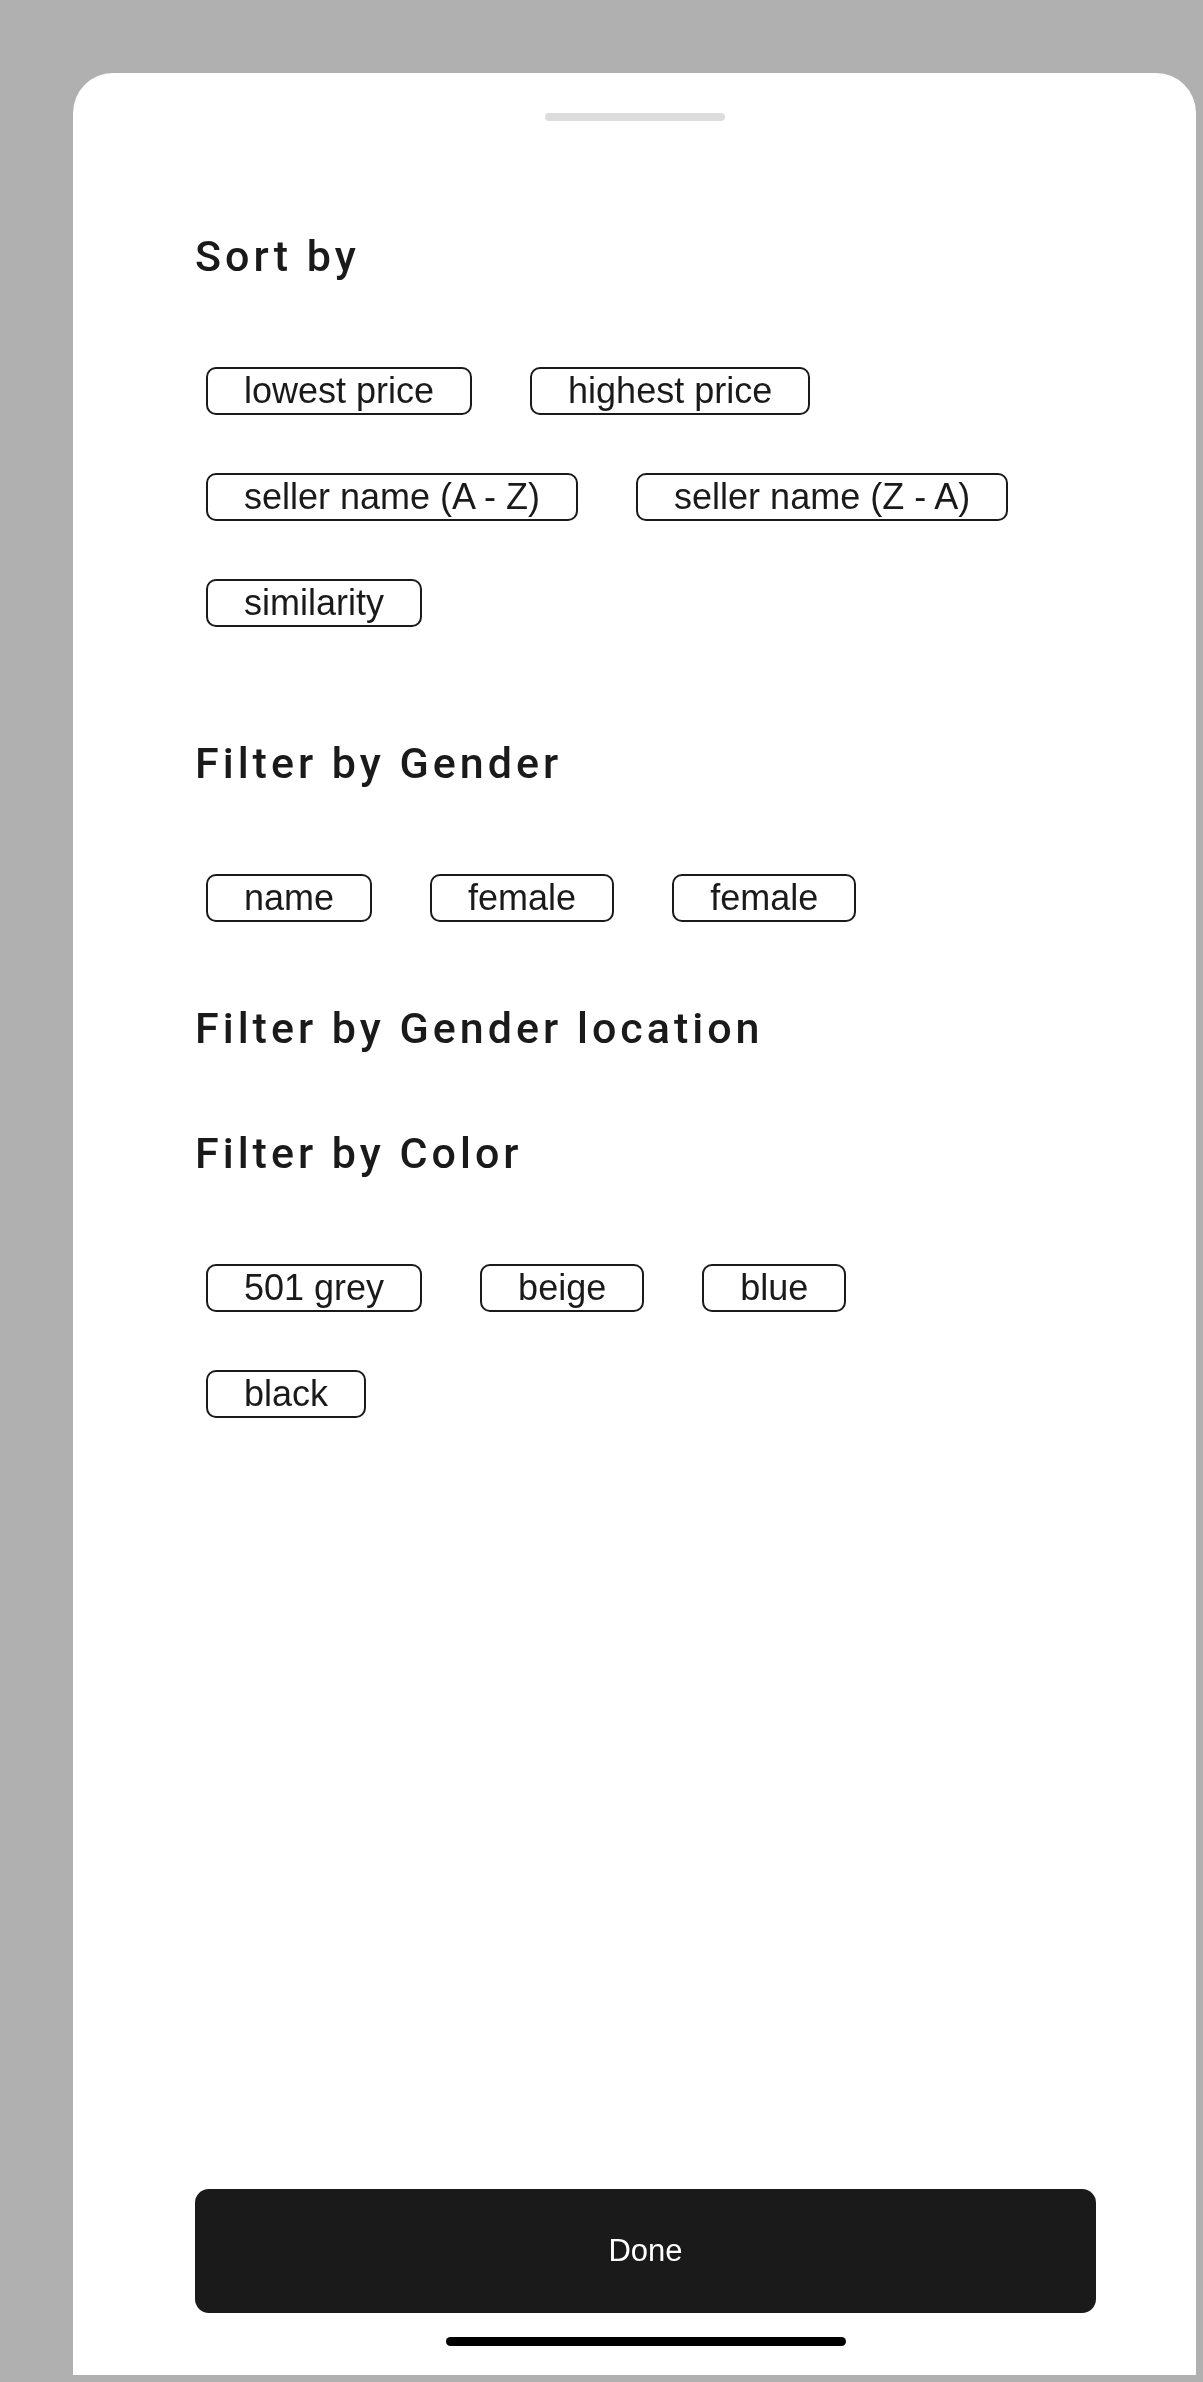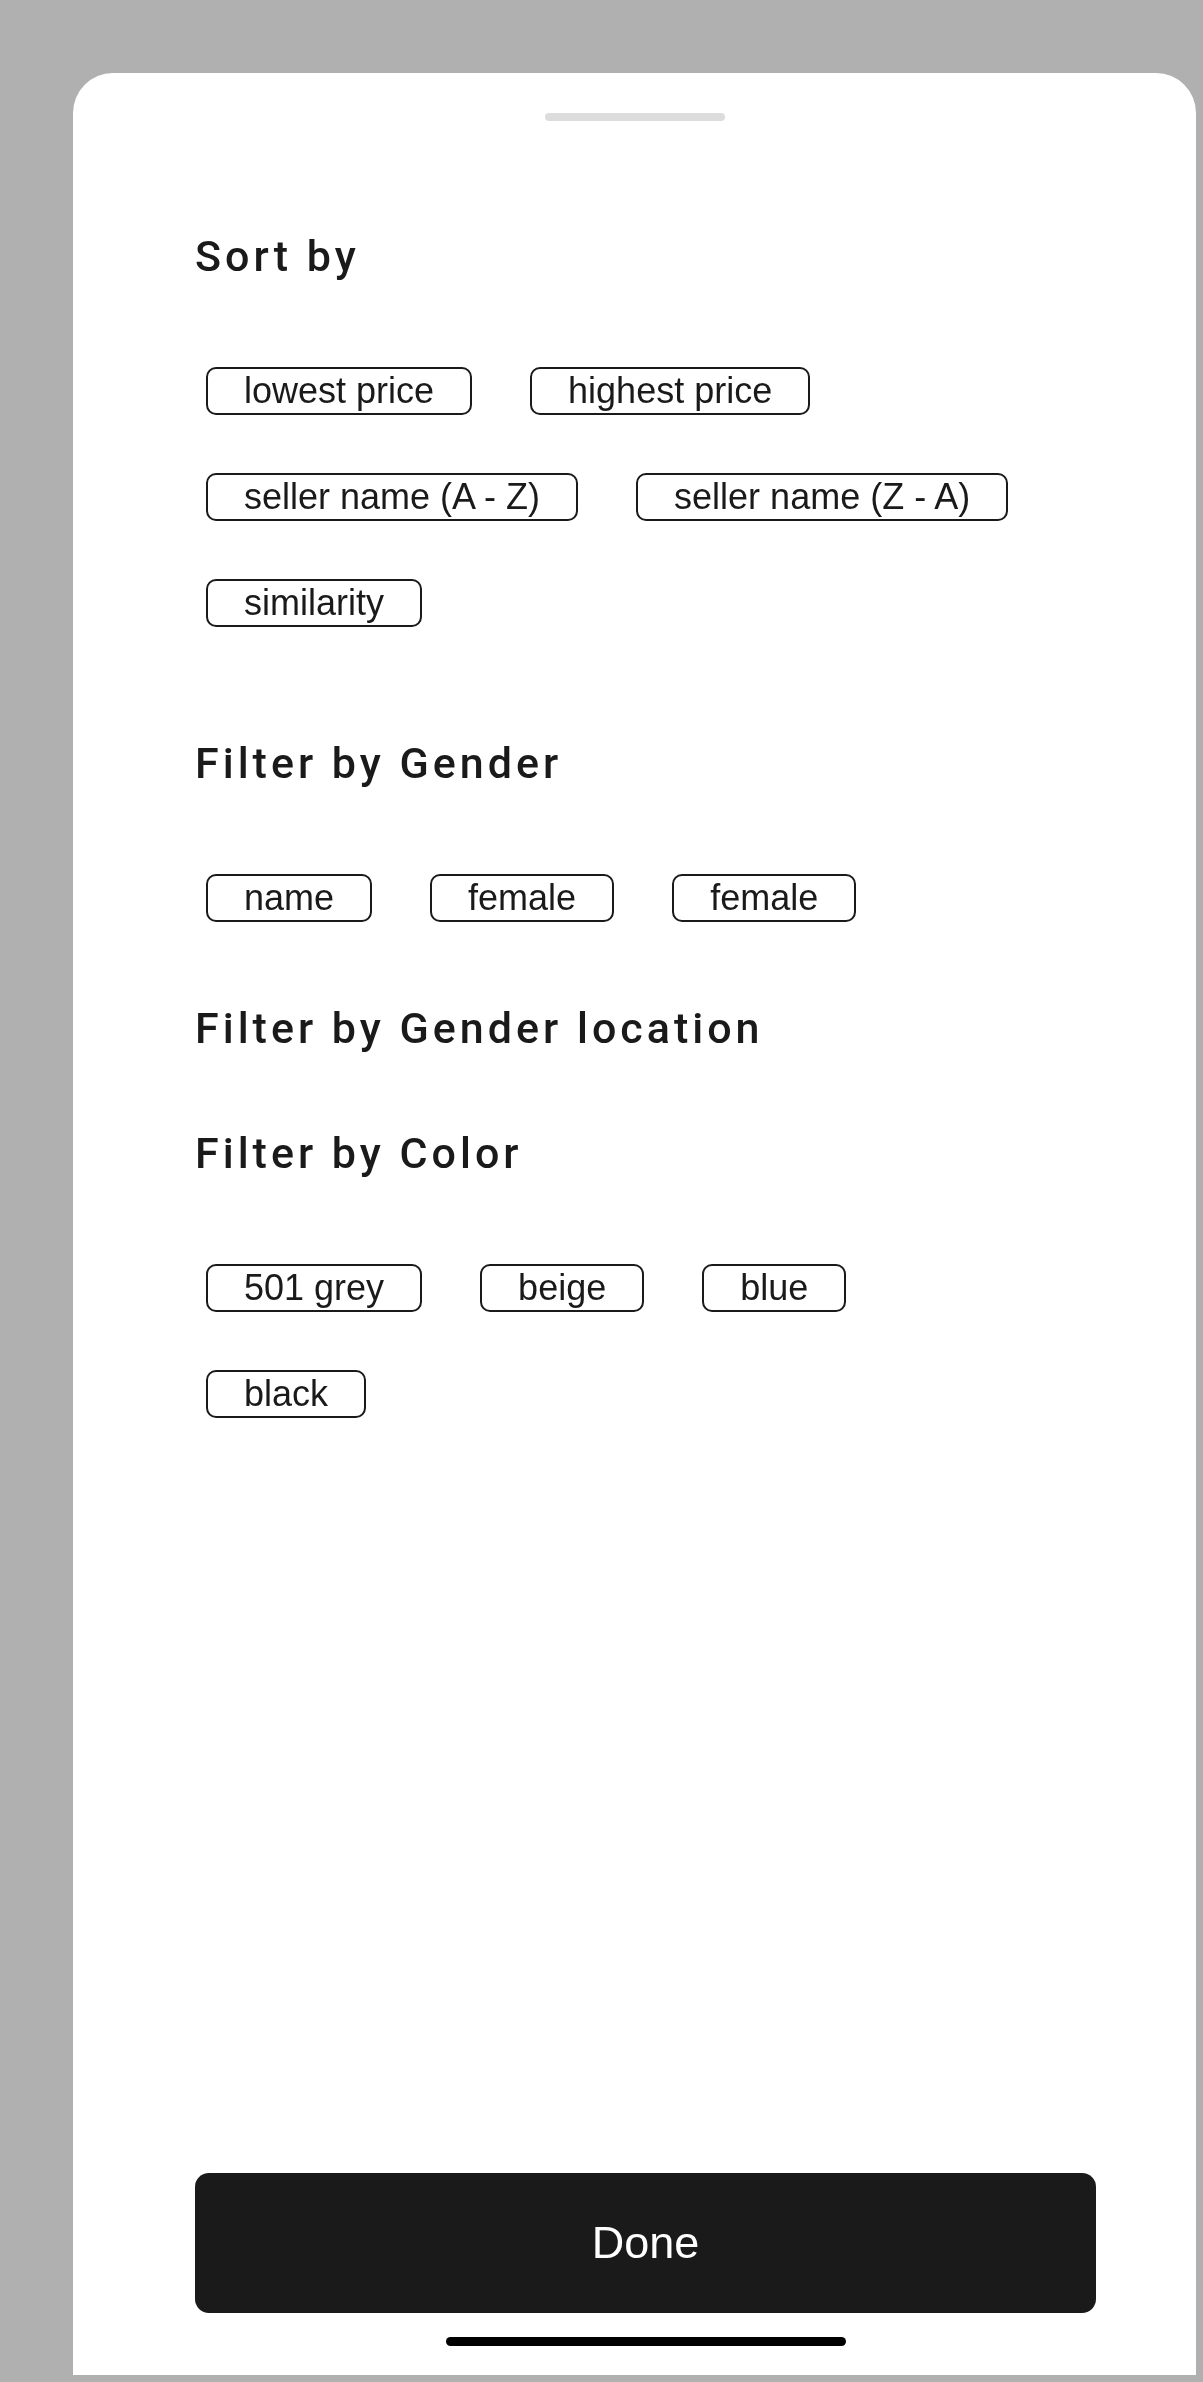--- a/index.html
+++ b/index.html
@@ -66,21 +66,21 @@
       bottom: 40px;
       left: 100px;
       right: 100px;
     }
     .done-button {
       width: 100%;
       background: #1a1a1a;
       color: #ffffff;
       border: none;
       border-radius: 14px;
-      font-size: 45px;
+      font-size: 31px;
       padding: 44px 0;
       cursor: pointer;
     }
     .home-indicator {
       position: absolute;
       bottom: 18px;
       left: 50%;
       transform: translateX(-50%);
       width: 400px;
       height: 9px;

